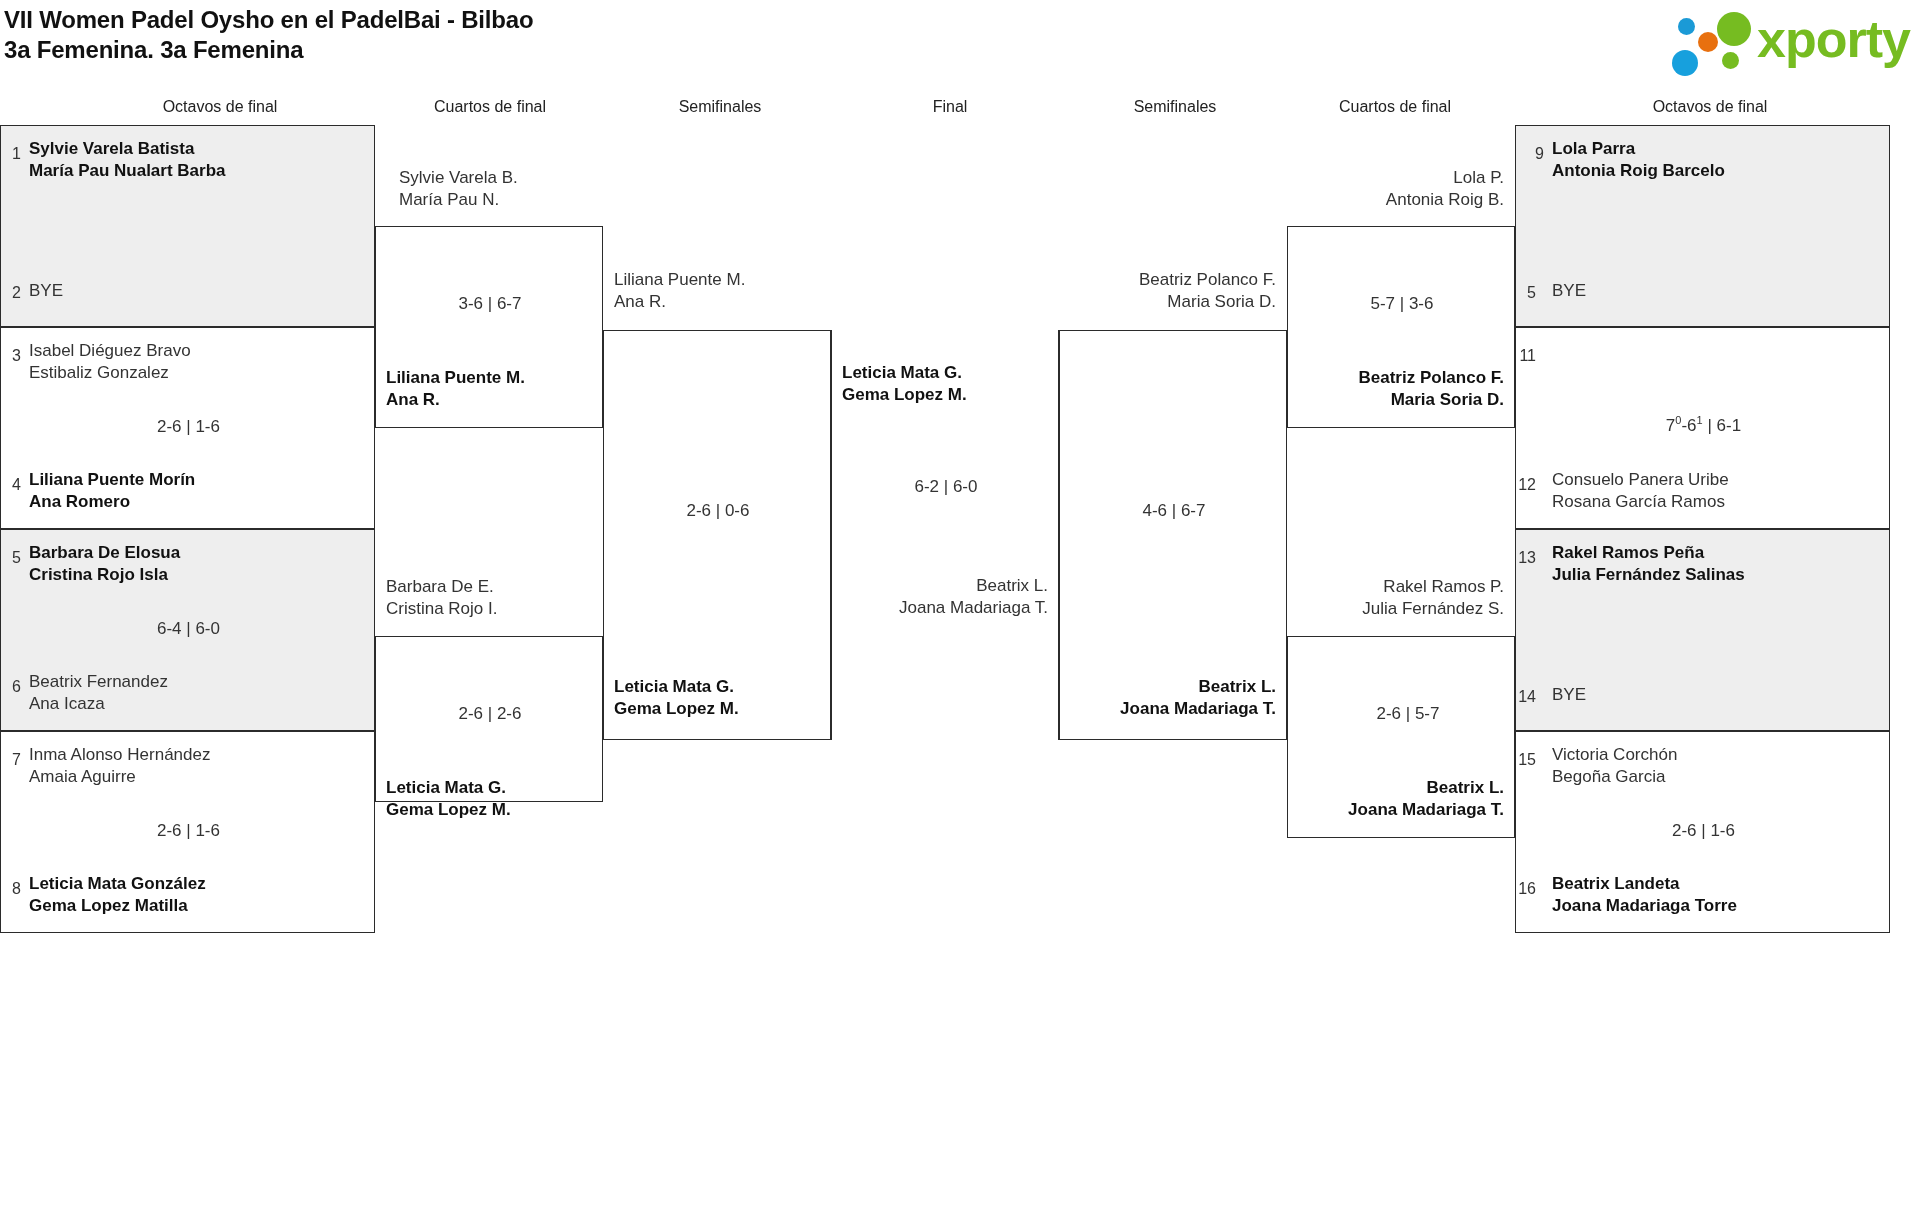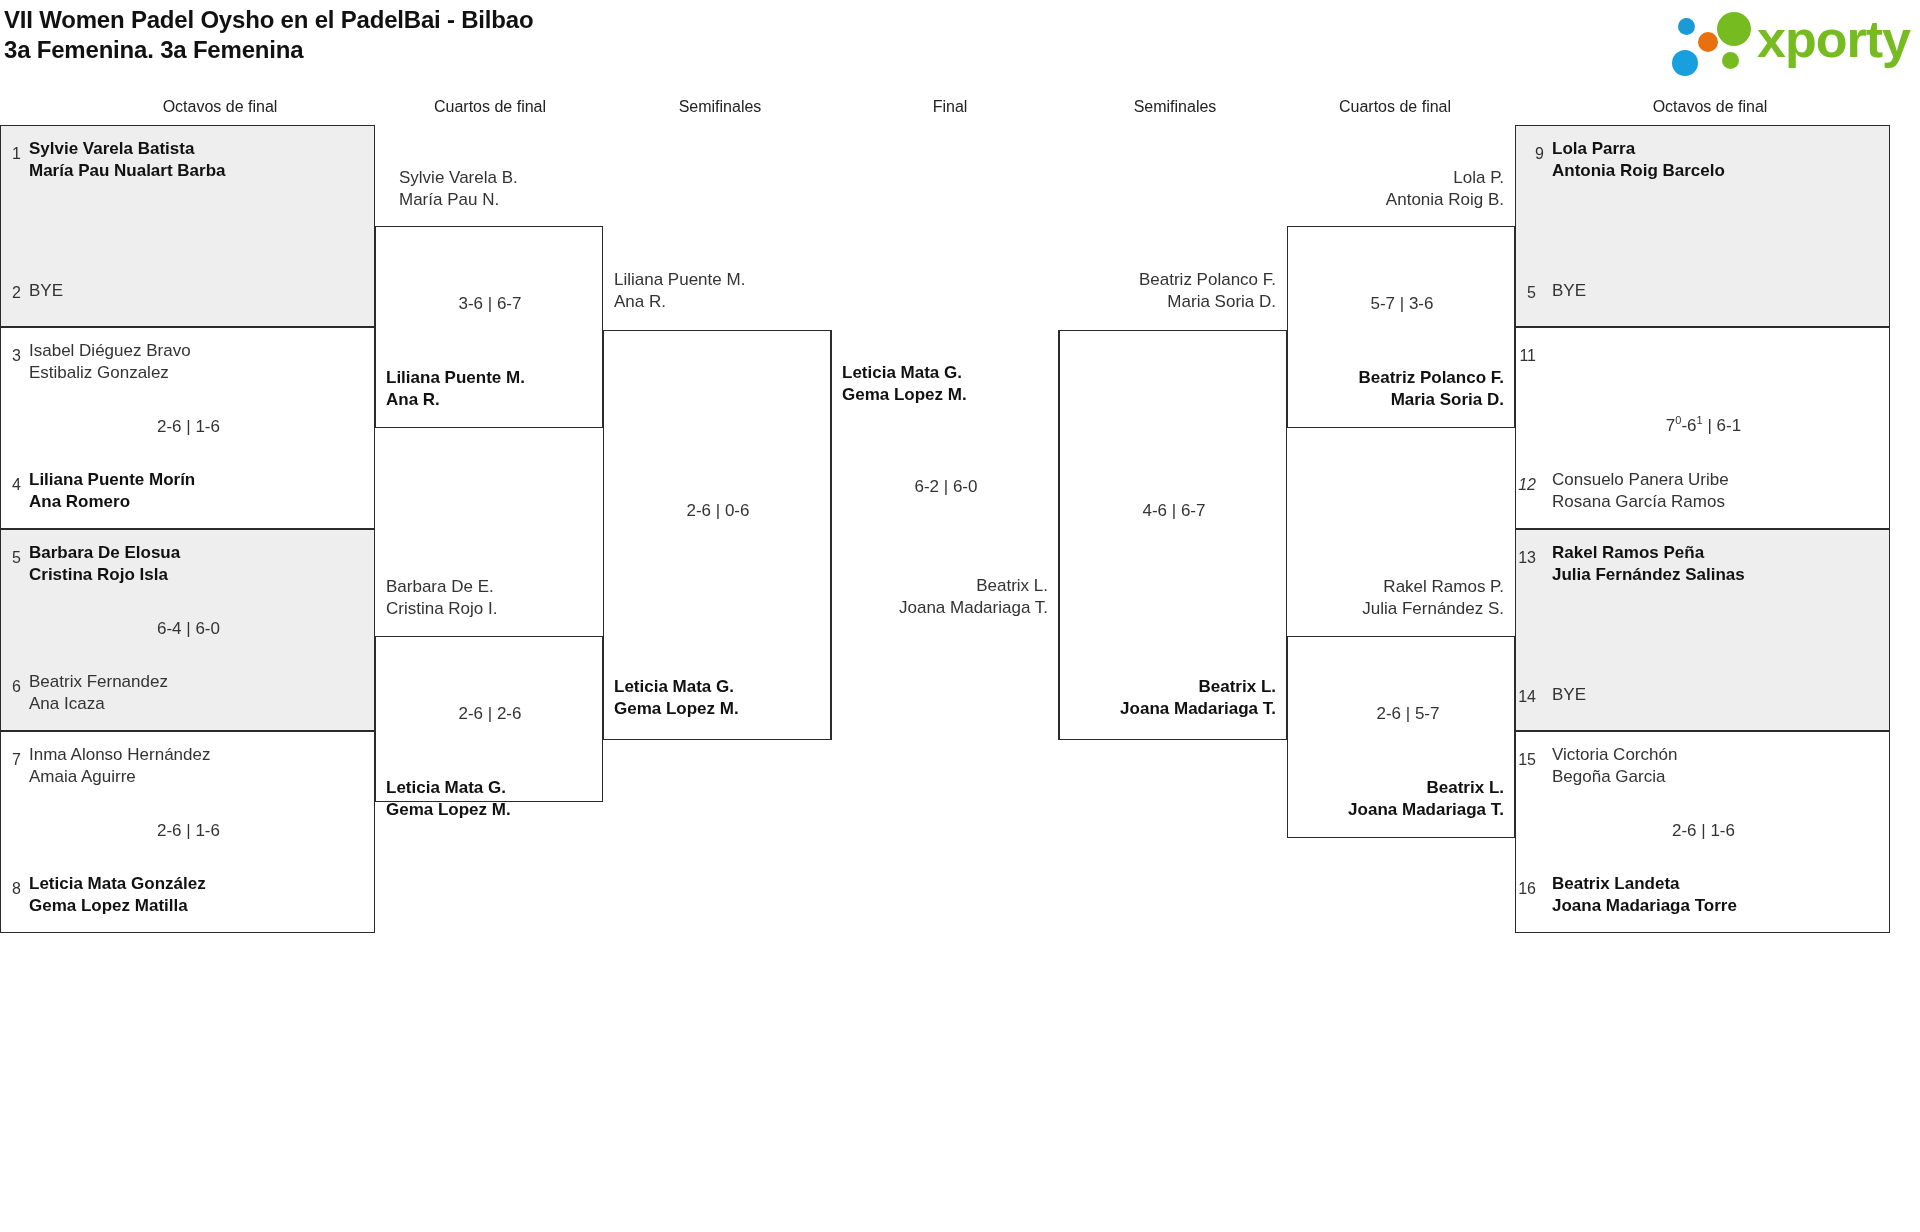--- a/index.html
+++ b/index.html
@@ -204,21 +204,21 @@
     <div>Lola Parra</div>
     <div>Antonia Roig Barcelo</div>
   </div>
   <span class="seed" style="left:-2px;top:158px;">5</span>
   <span class="bye" style="left:36px;top:155px;">BYE</span>
 </div>
 
 <div class="box" style="left:1515px;top:327px;width:375px;height:202px;">
   <span class="seed" style="left:-2px;top:19px;">11</span>
   <span class="score" style="left:0;top:88px;width:375px;text-align:center;">7<sup>0</sup>-6<sup>1</sup> | 6-1</span>
-  <span class="seed" style="left:-2px;top:148px;font-style:italic;">12</span>
+  <span class="seed" style="left:-2px;top:148px;">12</span>
   <div class="names" style="left:36px;top:141px;">
     <div>Consuelo Panera Uribe</div>
     <div>Rosana García Ramos</div>
   </div>
 </div>
 
 <div class="box shaded" style="left:1515px;top:529px;width:375px;height:202px;">
   <span class="seed" style="left:-2px;top:19px;">13</span>
   <div class="names win" style="left:36px;top:12px;">
     <div>Rakel Ramos Peña</div>

